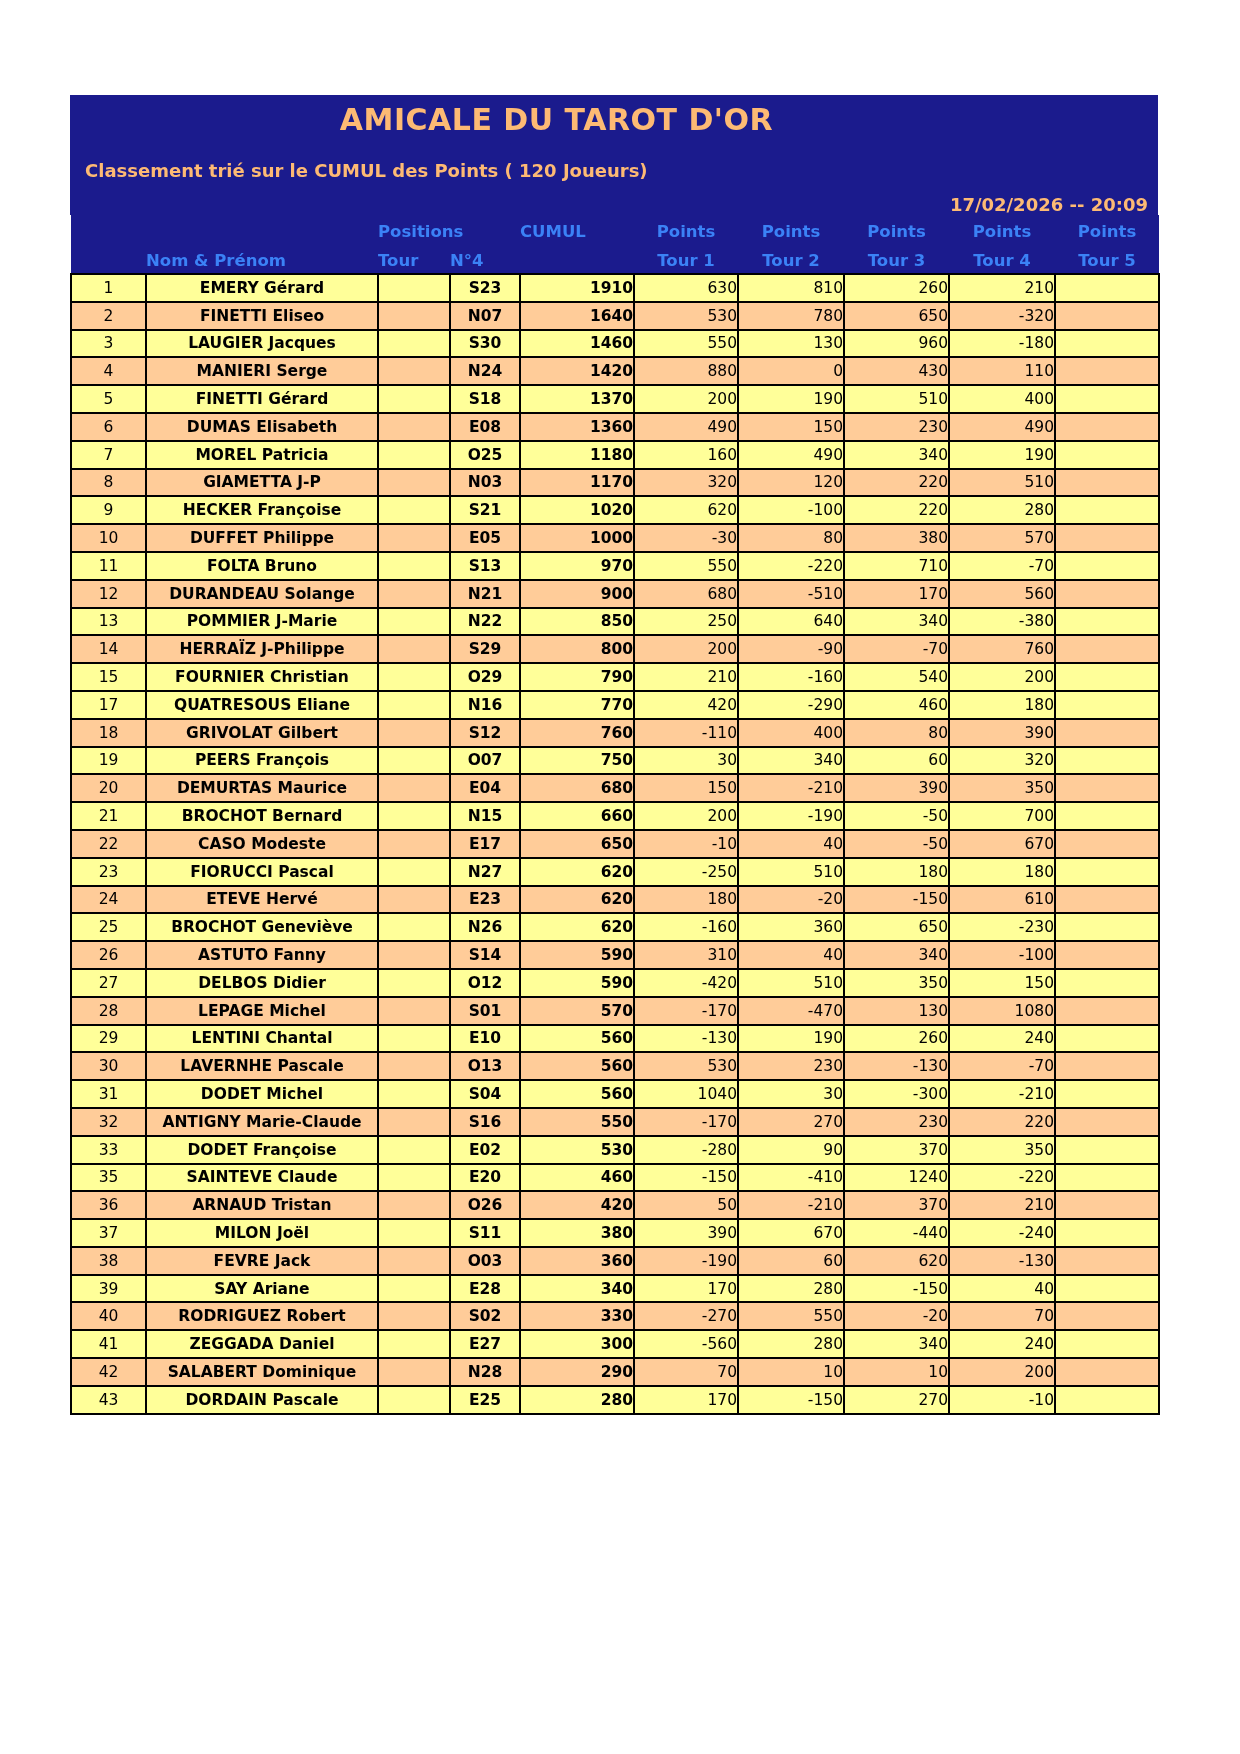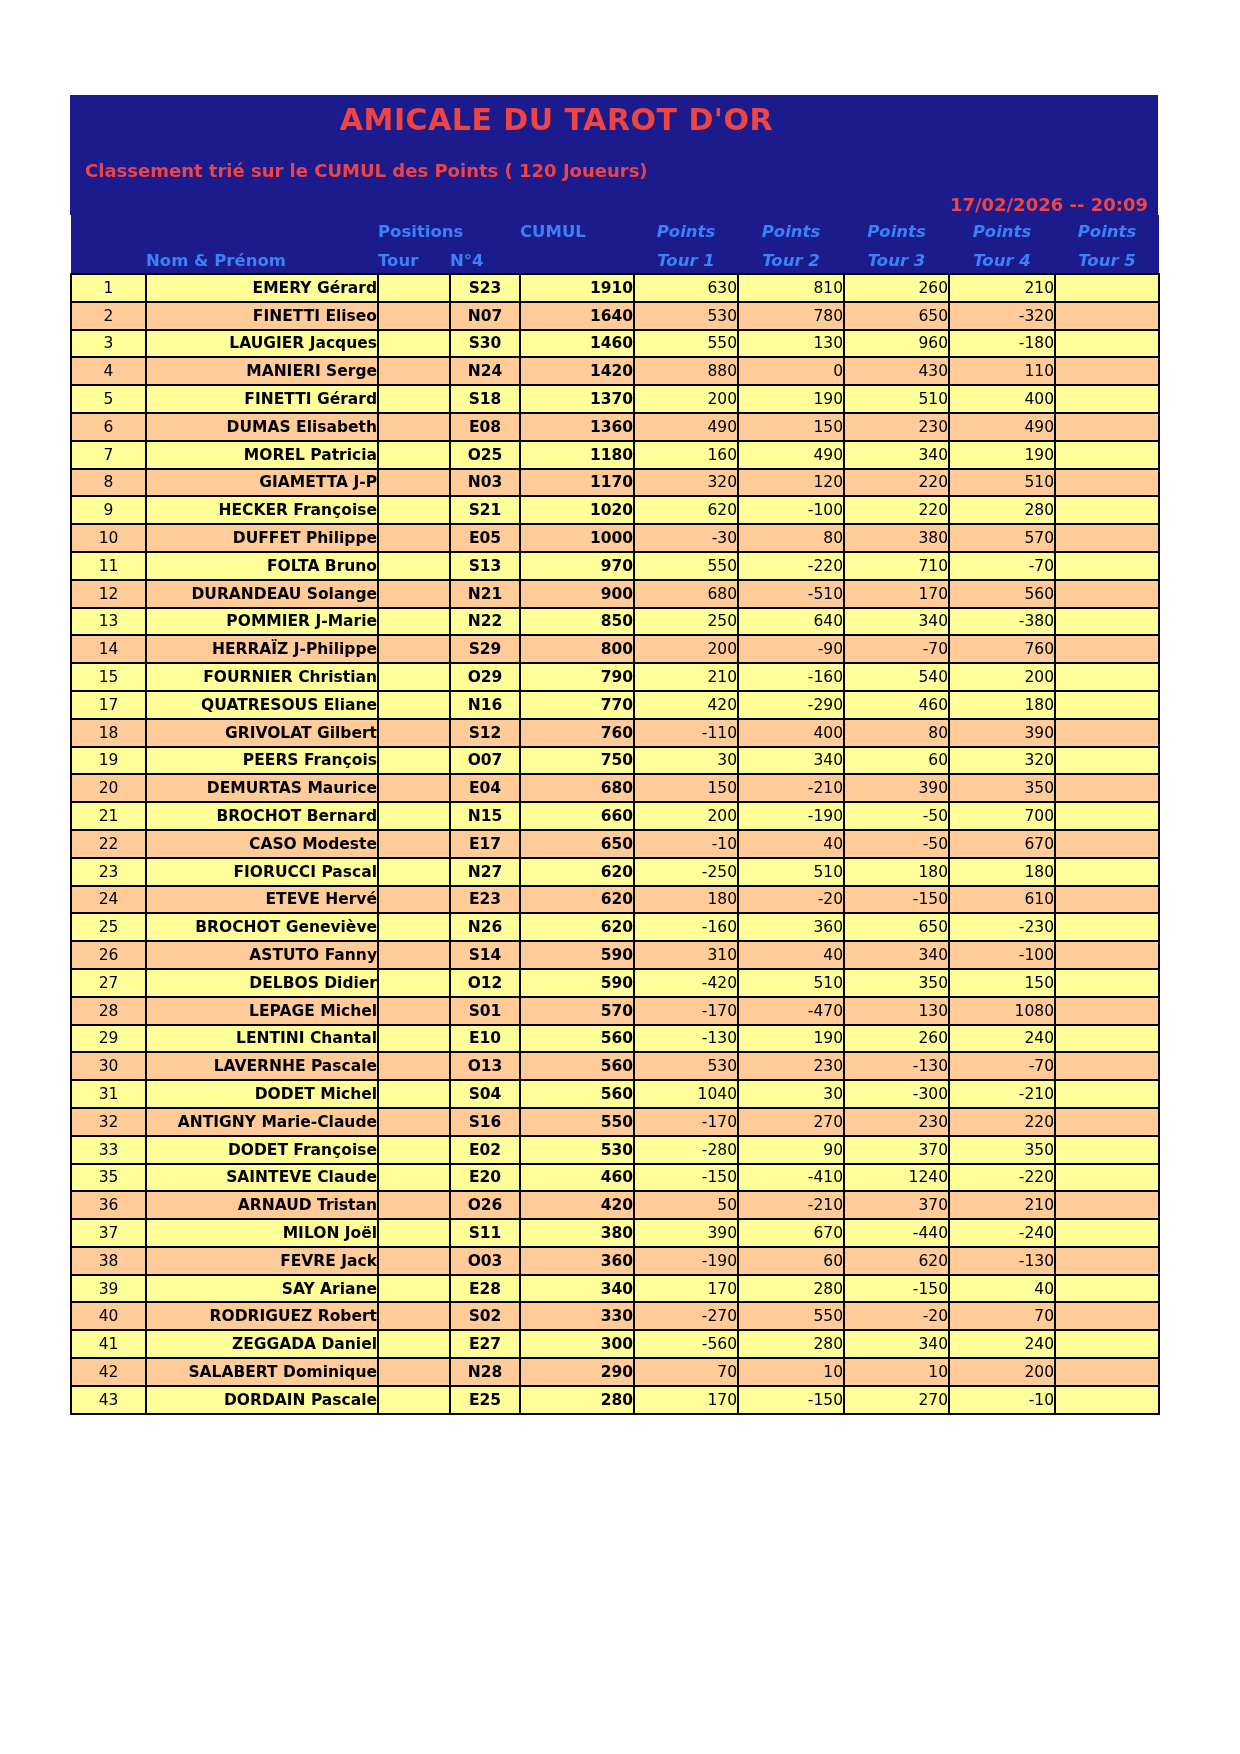--- a/index.html
+++ b/index.html
@@ -8,21 +8,21 @@
     width:1240px;height:1754px;
     background:#ffffff;
     font-family:"DejaVu Sans","Liberation Sans",sans-serif;
     overflow:hidden;
     margin:0 auto;
   }
   .sheet{position:absolute;left:70px;top:95px;width:1088px;}
   .band-top{
     width:100%;height:120px;
     background:#1b1b8d;
-    color:#ef4444;
+    color:#fdba74;
     box-sizing:border-box;
   }
   .title{
     padding-top:7px;
     padding-right:115px;
     text-align:center;
     font-size:30px;
     font-weight:bold;
     letter-spacing:0.5px;
     line-height:36px;
@@ -55,36 +55,36 @@
     border:none;
     padding:0;
     height:26px;
     vertical-align:bottom;
     padding-bottom:3px;
     white-space:nowrap;
     overflow:visible;
   }
   th.al{text-align:left;padding-left:3px;}
   th.name-h{text-align:left;padding-left:9px;}
-  th.pts{text-align:center;font-style:italic;}
+  th.pts{text-align:center;}
   table.grid tbody td{
     border:2px solid #000000;
     height:27.8px;
     padding:0;
     box-sizing:border-box;
     white-space:nowrap;
     overflow:hidden;
     vertical-align:middle;
     color:#000000;
     font-size:15.5px;
   }
   tr.odd  td{background:#ffff99;}
   tr.even td{background:#ffcc99;}
   td.rank{text-align:center;font-size:14.5px;color:#33302b;font-weight:normal;}
-  td.name{font-weight:bold;text-align:right;padding-left:8px;}
+  td.name{font-weight:bold;text-align:center;padding-left:8px;}
   td.code{font-weight:bold;text-align:center;}
   td.cumul{font-weight:bold;text-align:right;padding-right:14px;}
   td.num{text-align:right;padding-right:7px;font-weight:normal;}
 </style>
 </head>
 <body>
 
 <div class="page">
   <div class="sheet">
 

